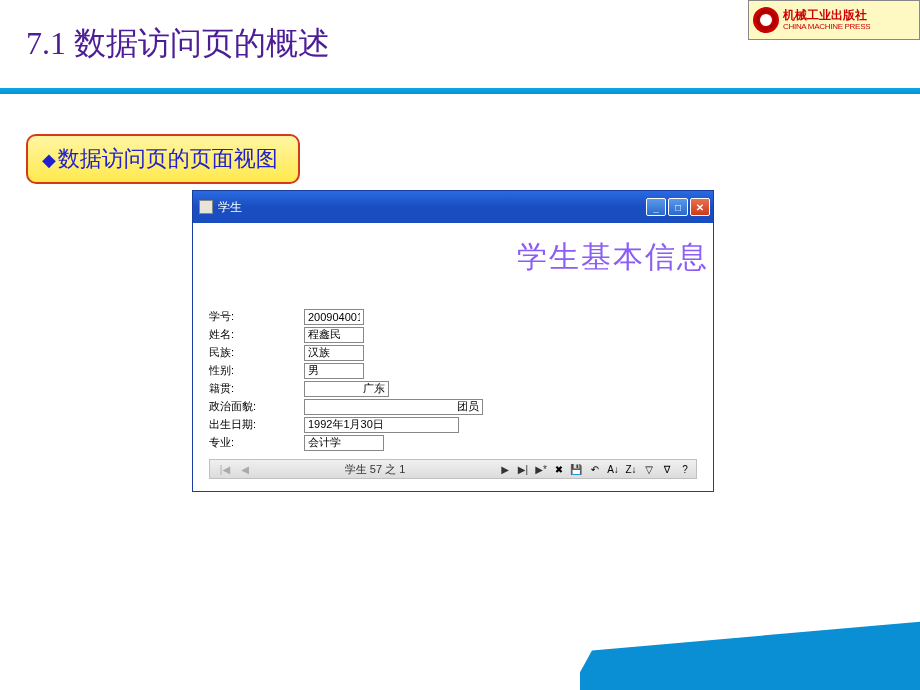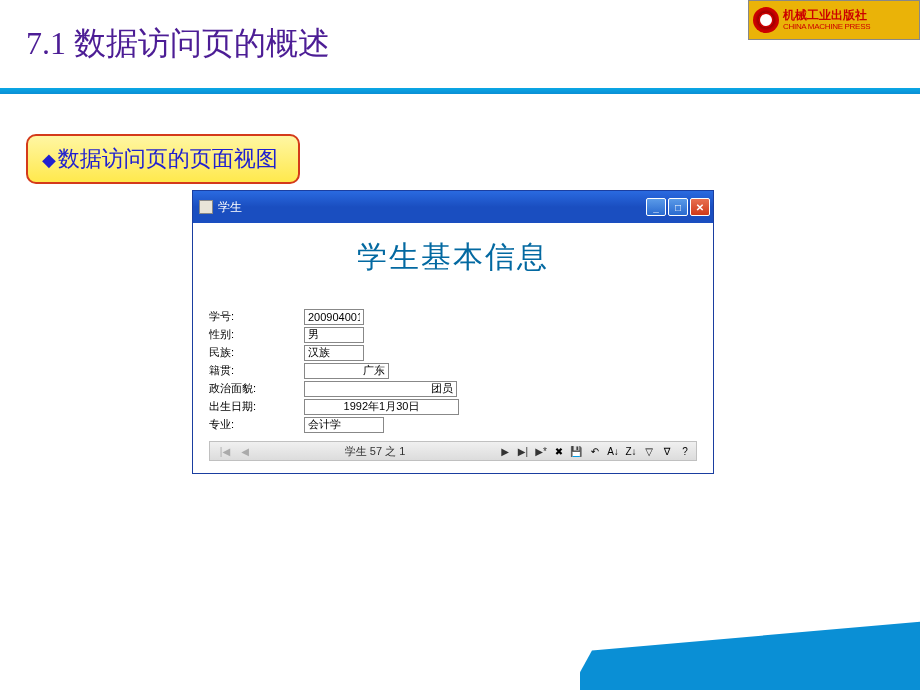--- a/index.html
+++ b/index.html
@@ -22,21 +22,21 @@
       color: #4c1d95;
       padding: 22px 0 0 26px;
       font-family: "SimSun", serif;
     }
     .logo-box {
       position: absolute;
       top: 0;
       right: 0;
       width: 172px;
       height: 40px;
-      background: #eab308;
+      background: #fef9c3;
       border: 1px solid #888;
       display: flex;
       align-items: center;
       padding: 2px 4px;
       font-size: 10px;
     }
     .logo-gear {
       width: 26px;
       height: 26px;
       border-radius: 50%;
@@ -117,24 +117,24 @@
       font-weight: bold;
     }
     .win-btn.min { background: linear-gradient(to bottom,#5a9ae8,#2a6ad0); }
     .win-btn.max { background: linear-gradient(to bottom,#5a9ae8,#2a6ad0); }
     .win-btn.close { background: linear-gradient(to bottom,#e87050,#d03a1a); }
     .window-body {
       padding: 4px;
       background: #fff;
     }
     .page-heading {
-      text-align: center;
+      text-align: right;
       font-size: 30px;
       font-family: "SimSun", serif;
-      color: #0369a1;
+      color: #8b5cf6;
       padding: 10px 0 30px 0;
       letter-spacing: 2px;
     }
     .form-area {
       padding: 0 12px 8px 12px;
     }
     .form-row {
       display: flex;
       align-items: center;
       margin-bottom: 1px;
@@ -241,38 +241,42 @@
       <span class="win-btn close">✕</span>
     </div>
     <div class="window-body">
       <div class="page-heading">学生基本信息</div>
       <div class="form-area" id="form-area">
           <div class="form-row">
             <div class="form-label">学号:</div>
             <input class="form-input w60" value="200904001" style="">
           </div>
           <div class="form-row">
+            <div class="form-label">姓名:</div>
+            <input class="form-input w60" value="程鑫民" style="">
+          </div>
+          <div class="form-row">
+            <div class="form-label">民族:</div>
+            <input class="form-input w60" value="汉族" style="">
+          </div>
+          <div class="form-row">
             <div class="form-label">性别:</div>
             <input class="form-input w60" value="男" style="">
           </div>
           <div class="form-row">
-            <div class="form-label">民族:</div>
-            <input class="form-input w60" value="汉族" style="">
-          </div>
-          <div class="form-row">
             <div class="form-label">籍贯:</div>
             <input class="form-input w105" value="广东" style="">
           </div>
           <div class="form-row">
             <div class="form-label">政治面貌:</div>
-            <input class="form-input w155" value="团员" style="width: 153px;">
+            <input class="form-input w155" value="团员" style="width: 179px;">
           </div>
           <div class="form-row">
             <div class="form-label">出生日期:</div>
-            <input class="form-input w155" value="1992年1月30日" style="text-align: center;">
+            <input class="form-input w155" value="1992年1月30日" style="text-align: left;">
           </div>
           <div class="form-row">
             <div class="form-label">专业:</div>
             <input class="form-input w80" value="会计学" style="">
           </div>
           <div class="nav-bar">
             <div class="nav-left">
               <span class="nav-btn dim">|◀</span>
               <span class="nav-btn dim">◀</span>
             </div>

